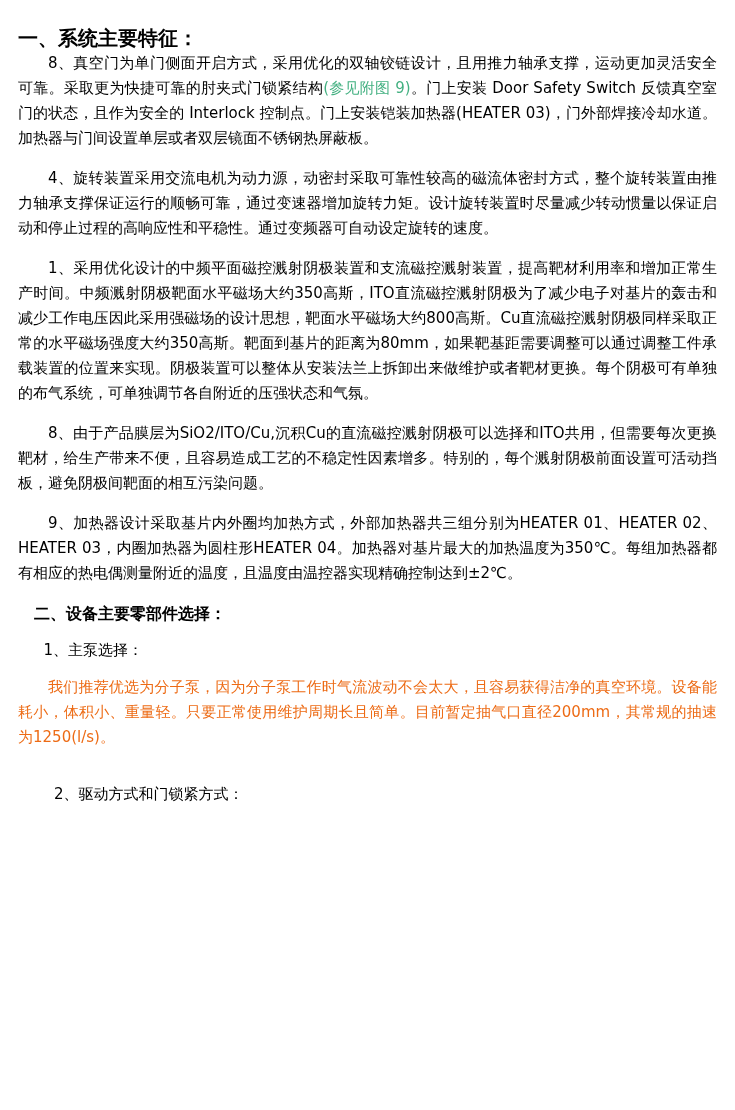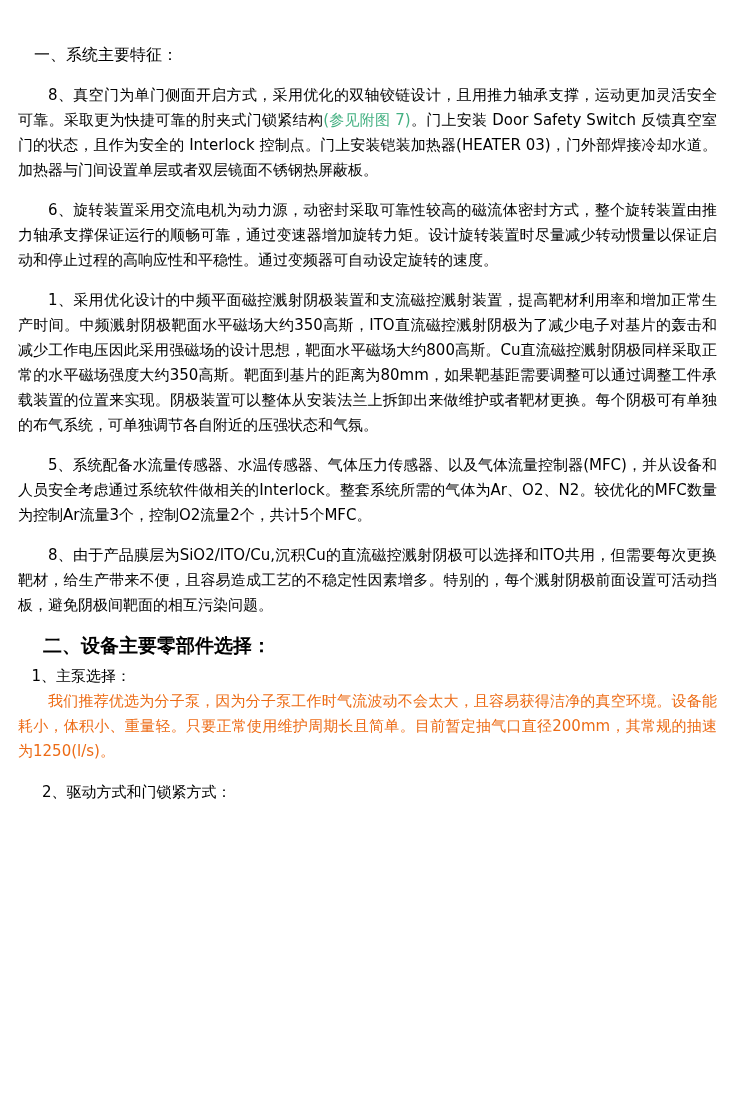--- a/index.html
+++ b/index.html
@@ -15,81 +15,81 @@
     color: #000000;
   }
   .page {
     box-sizing: border-box;
     width: 735px;
     height: 1110px;
     padding: 26px 18px 20px 18px;
     background: #ffffff;
   }
   .h1 {
-    font-size: 16px;
-    font-weight: normal;
+    font-size: 20px;
+    font-weight: bold;
     line-height: 25px;
-    margin: 16px;
+    margin: 0;
   }
   .para {
     font-size: 15px;
     line-height: 25px;
     text-align: justify;
     text-indent: 2em;
     margin: 0 0 15px 0;
     font-weight: 500;
   }
   .para.first {
     margin-top: 0;
   }
   .h2 {
-    font-size: 19px;
+    font-size: 16px;
     font-weight: bold;
     line-height: 25px;
     text-indent: 1em;
-    margin: 6px;
+    margin: 0;
   }
   .sub-title {
     font-size: 15px;
     line-height: 25px;
     text-indent: 0.9em;
-    margin: 0;
+    margin: 12px;
     font-weight: 500;
   }
   .sub-title.second {
     text-indent: 1.6em;
   }
   .figure-ref {
     color: #43B081;
   }
   .recommend {
     color: #ED6B15;
-    margin-bottom: 16px;
+    margin-bottom: 32px;
   }
 </style>
 </head>
 <body>
 
 <div class="page">
 
   <h1 class="h1">一、系统主要特征：</h1>
 
-  <p class="para first"><span>8、真空门为单门侧面开启方式，采用优化的双轴铰链设计，且用推力轴承支撑，运动更加灵活安全可靠。采取更为快捷可靠的肘夹式门锁紧结构</span><span class="figure-ref">(参见附图 7)</span><span>。门上安装 Door Safety Switch 反馈真空室门的状态，且作为安全的 Interlock 控制点。门上安装铠装加热器(HEATER 03)，门外部焊接冷却水道。加热器与门间设置单层或者双层镜面不锈钢热屏蔽板。</span></p>
+  <p class="para first"><span>8、真空门为单门侧面开启方式，采用优化的双轴铰链设计，且用推力轴承支撑，运动更加灵活安全可靠。采取更为快捷可靠的肘夹式门锁紧结构</span><span class="figure-ref">(参见附图 9)</span><span>。门上安装 Door Safety Switch 反馈真空室门的状态，且作为安全的 Interlock 控制点。门上安装铠装加热器(HEATER 03)，门外部焊接冷却水道。加热器与门间设置单层或者双层镜面不锈钢热屏蔽板。</span></p>
 
-  <p class="para">6、旋转装置采用交流电机为动力源，动密封采取可靠性较高的磁流体密封方式，整个旋转装置由推力轴承支撑保证运行的顺畅可靠，通过变速器增加旋转力矩。设计旋转装置时尽量减少转动惯量以保证启动和停止过程的高响应性和平稳性。通过变频器可自动设定旋转的速度。</p>
+  <p class="para">4、旋转装置采用交流电机为动力源，动密封采取可靠性较高的磁流体密封方式，整个旋转装置由推力轴承支撑保证运行的顺畅可靠，通过变速器增加旋转力矩。设计旋转装置时尽量减少转动惯量以保证启动和停止过程的高响应性和平稳性。通过变频器可自动设定旋转的速度。</p>
 
 
   <p class="para">1、采用优化设计的中频平面磁控溅射阴极装置和支流磁控溅射装置，提高靶材利用率和增加正常生产时间。中频溅射阴极靶面水平磁场大约350高斯，ITO直流磁控溅射阴极为了减少电子对基片的轰击和减少工作电压因此采用强磁场的设计思想，靶面水平磁场大约800高斯。Cu直流磁控溅射阴极同样采取正常的水平磁场强度大约350高斯。靶面到基片的距离为80mm，如果靶基距需要调整可以通过调整工件承载装置的位置来实现。阴极装置可以整体从安装法兰上拆卸出来做维护或者靶材更换。每个阴极可有单独的布气系统，可单独调节各自附近的压强状态和气氛。</p>
 
-  <p class="para">5、系统配备水流量传感器、水温传感器、气体压力传感器、以及气体流量控制器(MFC)，并从设备和人员安全考虑通过系统软件做相关的Interlock。整套系统所需的气体为Ar、O2、N2。较优化的MFC数量为控制Ar流量3个，控制O2流量2个，共计5个MFC。</p>
 
 
 
   <p class="para">8、由于产品膜层为SiO2/ITO/Cu,沉积Cu的直流磁控溅射阴极可以选择和ITO共用，但需要每次更换靶材，给生产带来不便，且容易造成工艺的不稳定性因素增多。特别的，每个溅射阴极前面设置可活动挡板，避免阴极间靶面的相互污染问题。</p>
 
+  <p class="para">9、加热器设计采取基片内外圈均加热方式，外部加热器共三组分别为HEATER 01、HEATER 02、HEATER 03，内圈加热器为圆柱形HEATER 04。加热器对基片最大的加热温度为350℃。每组加热器都有相应的热电偶测量附近的温度，且温度由温控器实现精确控制达到±2℃。</p>
 
   <h2 class="h2">二、设备主要零部件选择：</h2>
 
   <p class="sub-title">1、主泵选择：</p>
 
   <p class="para recommend">我们推荐优选为分子泵，因为分子泵工作时气流波动不会太大，且容易获得洁净的真空环境。设备能耗小，体积小、重量轻。只要正常使用维护周期长且简单。目前暂定抽气口直径200mm，其常规的抽速为1250(l/s)。</p>
 
   <p class="sub-title second">2、驱动方式和门锁紧方式：</p>
 
 </div>

